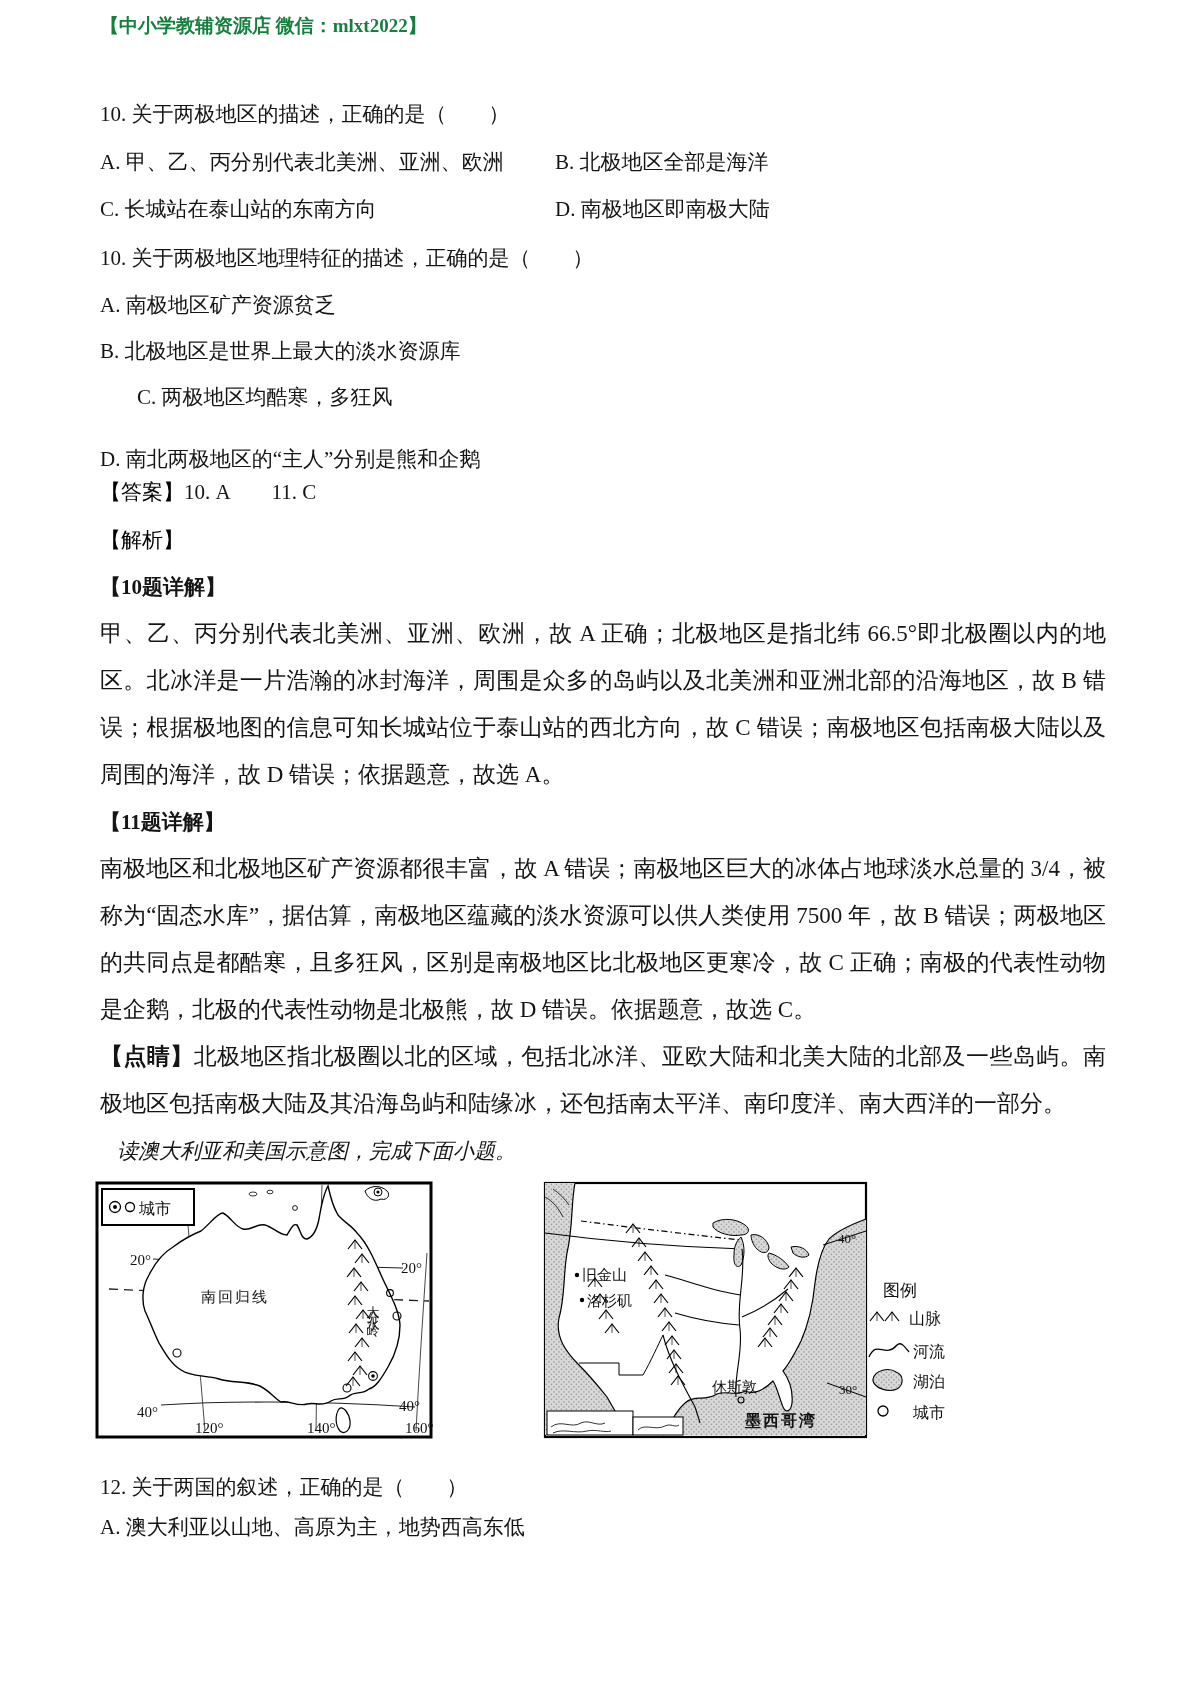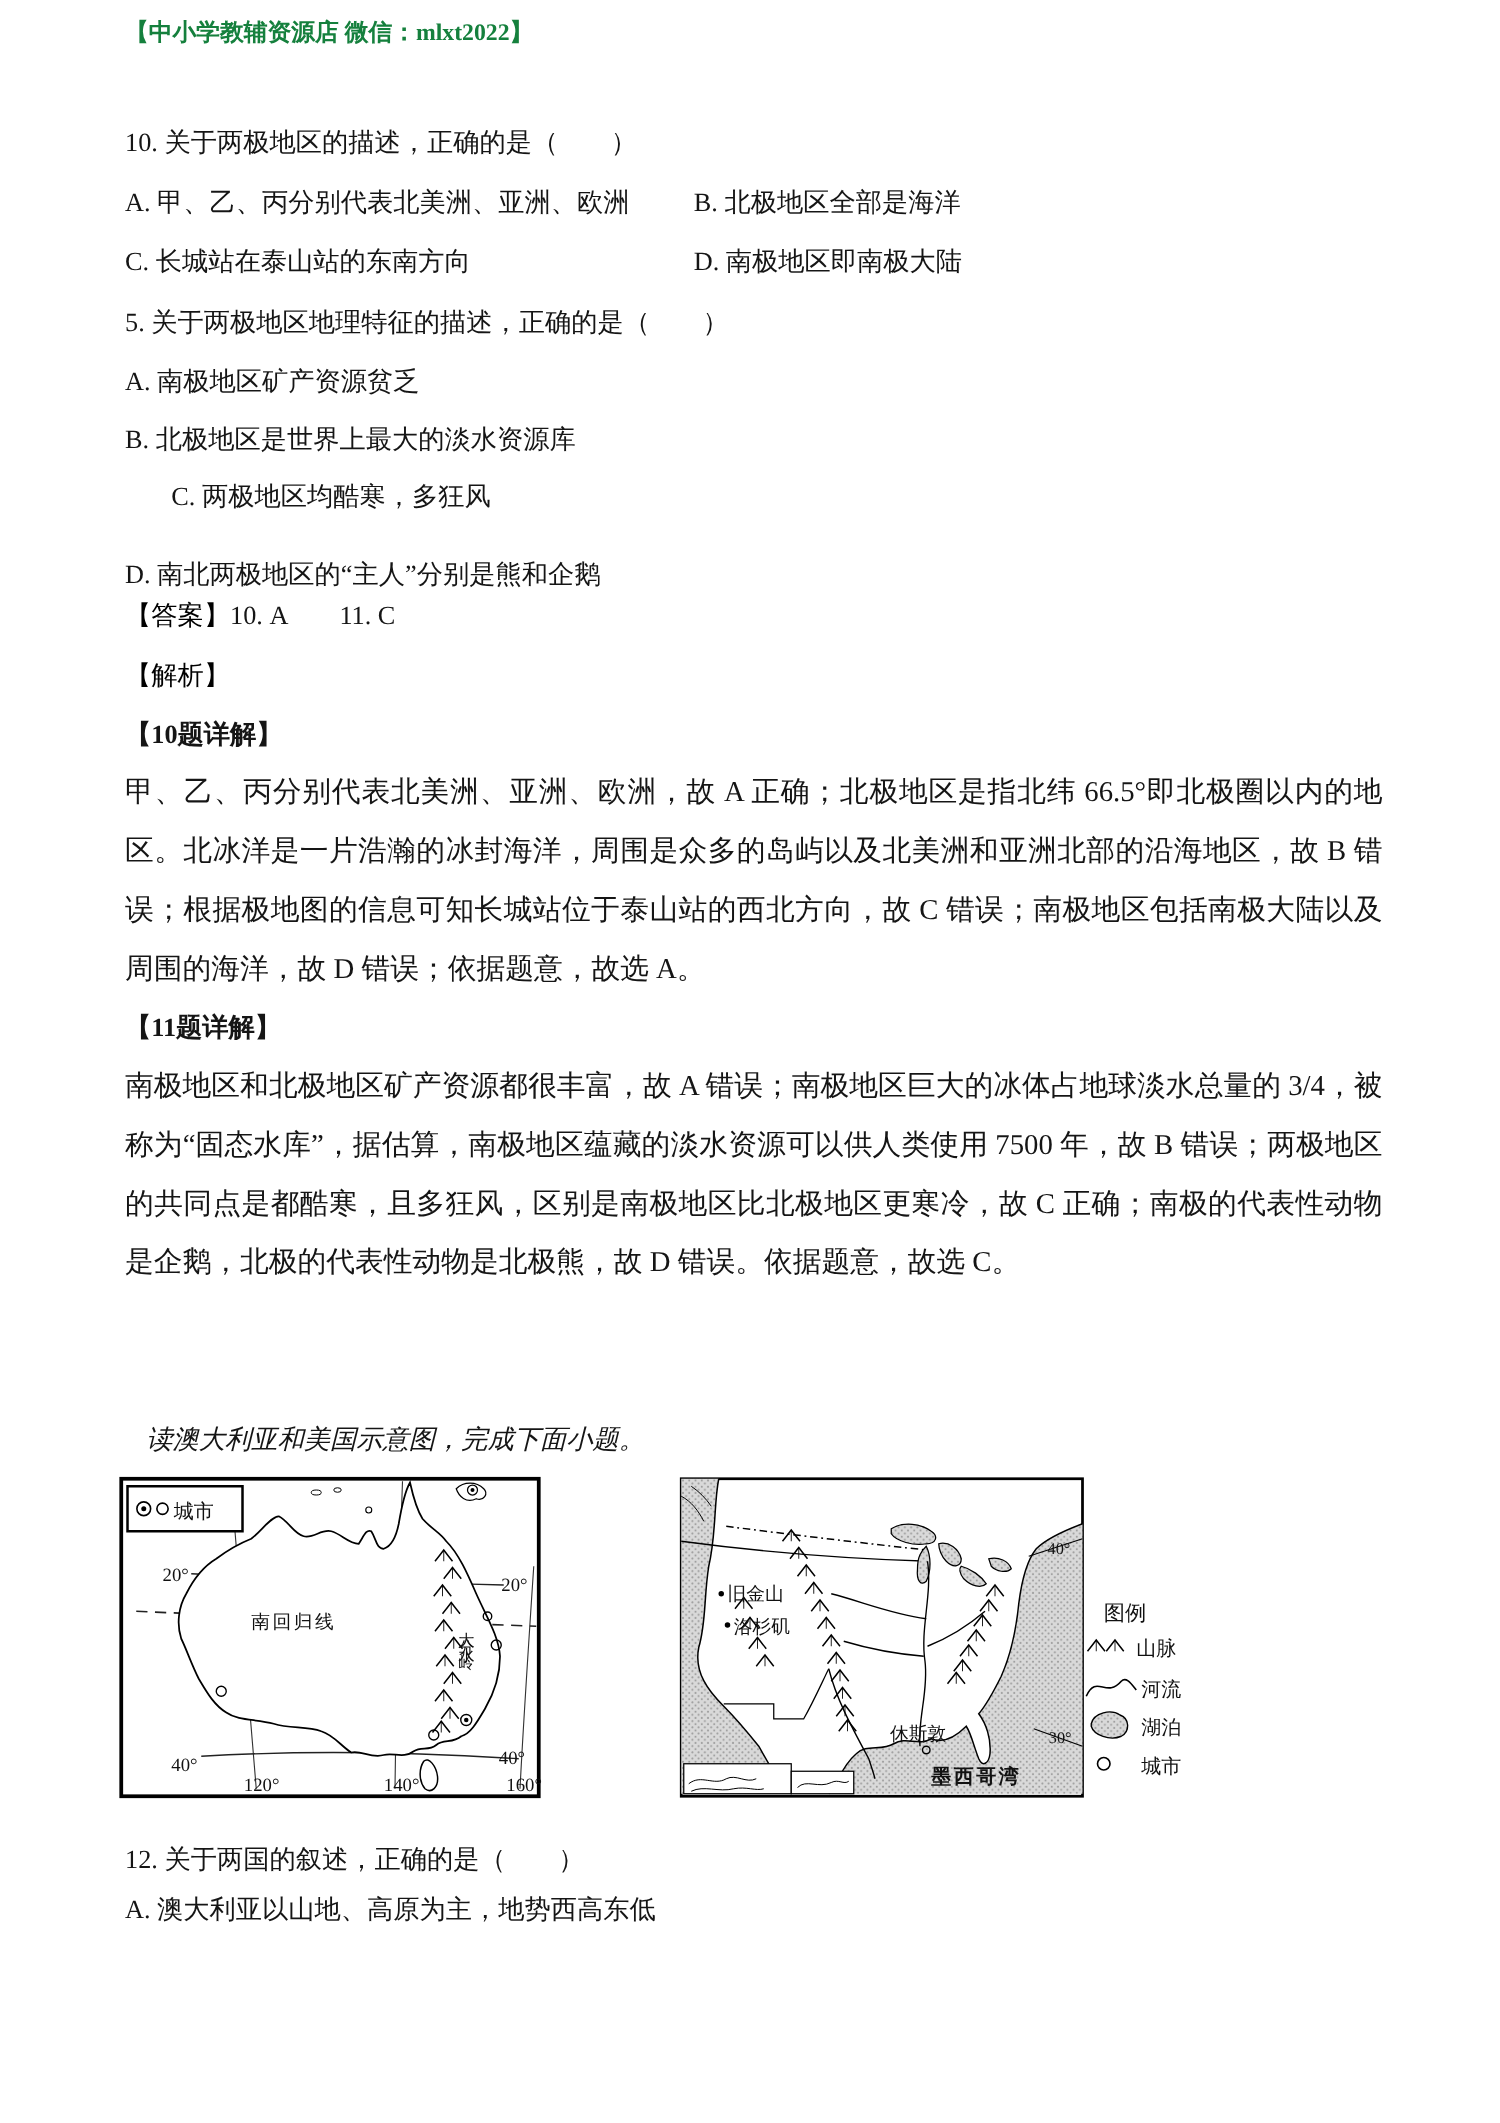--- a/index.html
+++ b/index.html
@@ -19,35 +19,36 @@
 <div class="page">
 
   <div class="hdr">【中小学教辅资源店 微信：mlxt2022】</div>
 
   <div class="t" style="left:100px;top:103px;">10. 关于两极地区的描述，正确的是（　　）</div>
   <div class="t" style="left:100px;top:151px;">A. 甲、乙、丙分别代表北美洲、亚洲、欧洲</div>
   <div class="t" style="left:555px;top:151px;">B. 北极地区全部是海洋</div>
   <div class="t" style="left:100px;top:198px;">C. 长城站在泰山站的东南方向</div>
   <div class="t" style="left:555px;top:198px;">D. 南极地区即南极大陆</div>
 
-  <div class="t" style="left:100px;top:247px;">5. 关于两极地区地理特征的描述，正确的是（　　）</div>
+  <div class="t" style="left:100px;top:247px;">10. 关于两极地区地理特征的描述，正确的是（　　）</div>
   <div class="t" style="left:100px;top:294px;">A. 南极地区矿产资源贫乏</div>
   <div class="t" style="left:100px;top:340px;">B. 北极地区是世界上最大的淡水资源库</div>
   <div class="t" style="left:100px;top:386px;margin-left:37px;">C. 两极地区均酷寒，多狂风</div>
   <div class="t" style="left:100px;top:432px;margin-top:16px;">D. 南北两极地区的“主人”分别是熊和企鹅</div>
 
   <div class="t" style="left:100px;top:481px;"><span class="blue">【答案】</span><span>10. A　　11. C</span></div>
   <div class="t blue" style="left:100px;top:529px;">【解析】</div>
 
   <div class="t bold" style="left:100px;top:576px;">【10题详解】</div>
   <div class="para" style="top:610px;">甲、乙、丙分别代表北美洲、亚洲、欧洲，故 A 正确；北极地区是指北纬 66.5°即北极圈以内的地区。北冰洋是一片浩瀚的冰封海洋，周围是众多的岛屿以及北美洲和亚洲北部的沿海地区，故 B 错误；根据极地图的信息可知长城站位于泰山站的西北方向，故 C 错误；南极地区包括南极大陆以及周围的海洋，故 D 错误；依据题意，故选 A。</div>
 
   <div class="t bold" style="left:100px;top:811px;">【11题详解】</div>
   <div class="para" style="top:845px;">南极地区和北极地区矿产资源都很丰富，故 A 错误；南极地区巨大的冰体占地球淡水总量的 3/4，被称为“固态水库”，据估算，南极地区蕴藏的淡水资源可以供人类使用 7500 年，故 B 错误；两极地区的共同点是都酷寒，且多狂风，区别是南极地区比北极地区更寒冷，故 C 正确；南极的代表性动物是企鹅，北极的代表性动物是北极熊，故 D 错误。依据题意，故选 C。</div>
 
+  <div class="para" style="top:1033px;"><span class="bold">【点睛】</span><span>北极地区指北极圈以北的区域，包括北冰洋、亚欧大陆和北美大陆的北部及一些岛屿。南极地区包括南极大陆及其沿海岛屿和陆缘冰，还包括南太平洋、南印度洋、南大西洋的一部分。</span></div>
 
   <div class="t it" style="left:117px;top:1140px;text-align:center;">读澳大利亚和美国示意图，完成下面小题。</div>
 
   <svg style="position:absolute;left:95px;top:1181px;" width="1010" height="262" viewBox="0 0 1010 262">
     <defs>
       <pattern id="dt" width="5" height="5" patternUnits="userSpaceOnUse">
         <rect width="5" height="5" fill="#d9d9d9"></rect>
         <circle cx="1.4" cy="1.4" r="0.8" fill="#9b9b9b"></circle>
         <circle cx="3.9" cy="3.9" r="0.8" fill="#9b9b9b"></circle>
       </pattern>

